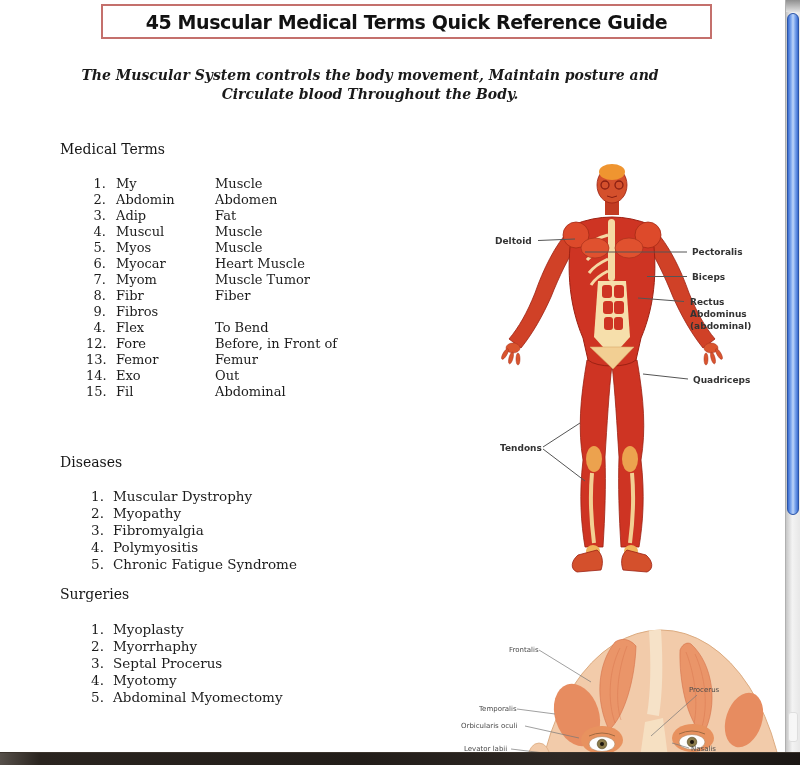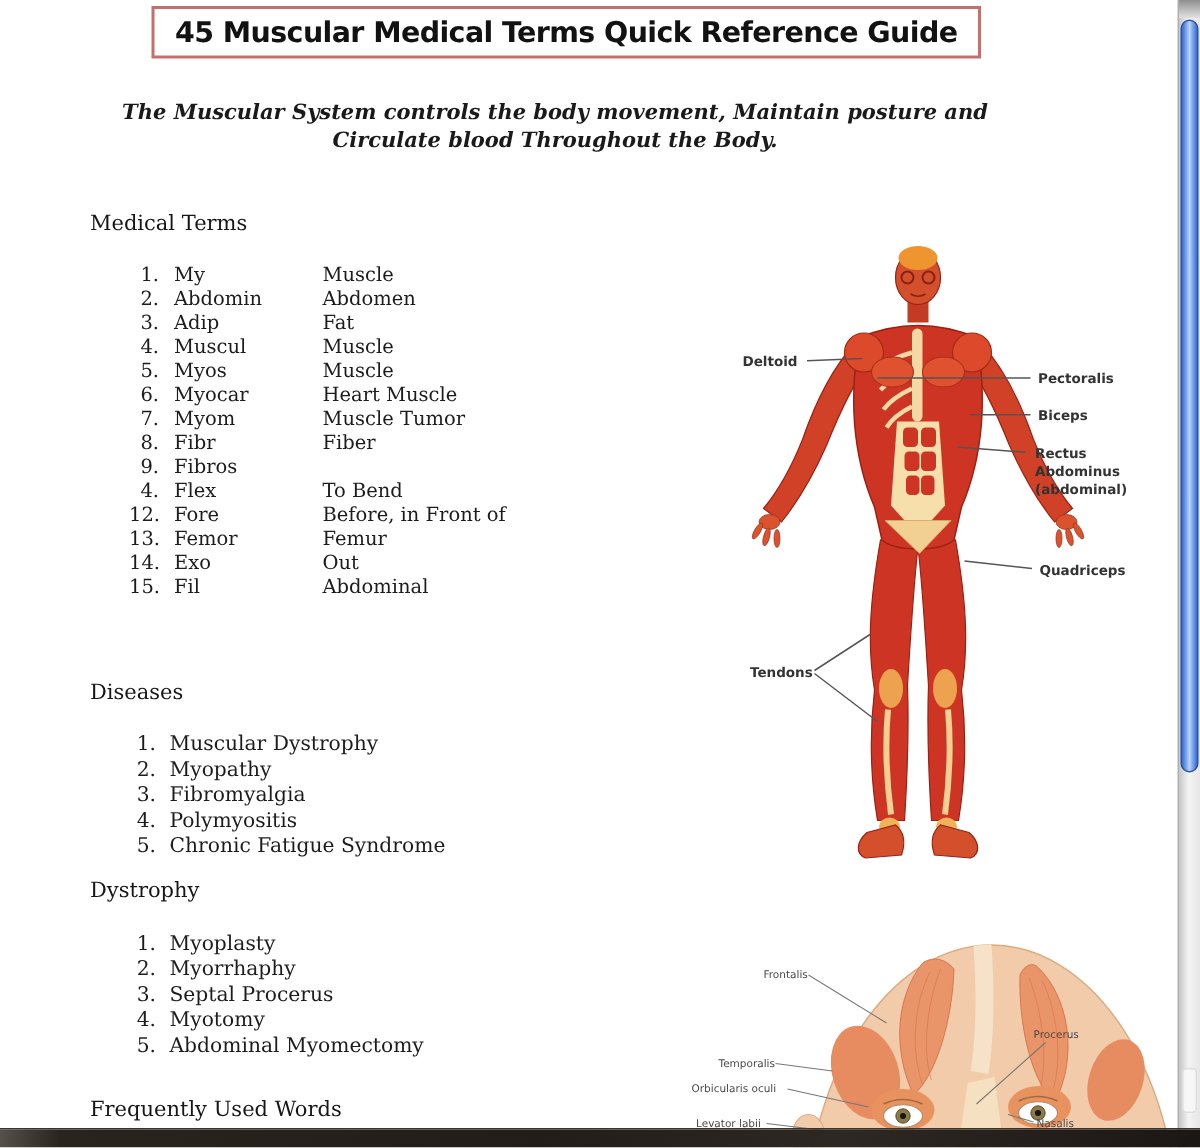--- a/index.html
+++ b/index.html
@@ -1,20 +1,20 @@
 <!DOCTYPE html>
 <html><head>
 <meta charset="utf-8">
 <style>
   * { margin:0; padding:0; box-sizing:border-box; }
   html,body { width:800px; height:765px; overflow:hidden; background:#ffffff;
     font-family:"DejaVu Serif", serif; color:#1c1c1c; }
   .screen { position:relative; width:800px; height:765px; background:#ffffff; }
 
-  .title-box { position:absolute; left:101px; top:4px; width:553px; height:35px;
+  .title-box { position:absolute; left:101px; top:4px; width:611px; height:35px;
     border:2px solid #c4706c; background:#ffffff;
     display:flex; align-items:center; justify-content:center; overflow:hidden; }
   .title-text { font-family:"DejaVu Sans", sans-serif; font-weight:bold;
     font-size:19px; letter-spacing:-0.4px; color:#121212; white-space:nowrap; }
 
   .subtitle { position:absolute; left:70px; top:66px; width:600px; text-align:center;
     font-weight:bold; font-style:italic; font-size:14px; line-height:19px; color:#1a1a1a; }
 
   .heading { position:absolute; left:60px; font-size:14px; 
     color:#161616; }
@@ -145,21 +145,21 @@
     <div class="srow">
         <span class="num">4.</span>
         <span>Polymyositis</span>
       </div>
     <div class="srow">
         <span class="num">5.</span>
         <span>Chronic Fatigue Syndrome</span>
       </div>
   </div>
 
-  <div class="heading" style="top:586px">Dystrophy</div>
+  <div class="heading" style="top:586px">Surgeries</div>
   <div class="list" style="top:621px">
     <div class="srow">
         <span class="num">1.</span>
         <span>Myoplasty</span>
       </div>
     <div class="srow">
         <span class="num">2.</span>
         <span>Myorrhaphy</span>
       </div>
     <div class="srow">
@@ -169,21 +169,20 @@
     <div class="srow">
         <span class="num">4.</span>
         <span>Myotomy</span>
       </div>
     <div class="srow">
         <span class="num">5.</span>
         <span>Abdominal Myomectomy</span>
       </div>
   </div>
 
-  <div class="heading" style="top:732px">Frequently Used Words</div>
 
   <div class="figure" style="left:475px; top:155px; width:310px; height:430px;">
     <svg viewBox="0 0 310 430" xmlns="http://www.w3.org/2000/svg">
       <g>
 
         <path d="M95,74 C80,90 68,115 60,138 C52,158 44,172 34,184 L46,193 C58,178 68,160 76,142 C84,122 94,100 104,88 Z" fill="#d04127" stroke="#9c2113" stroke-width="0.8"></path>
         <path d="M179,74 C194,90 206,115 214,138 C222,158 230,172 240,184 L228,193 C216,178 206,160 198,142 C190,122 180,100 170,88 Z" fill="#d04127" stroke="#9c2113" stroke-width="0.8"></path>
         <g fill="#d9542e" stroke="#a8301b" stroke-width="0.5">
           <ellipse cx="38" cy="193" rx="7" ry="5"></ellipse>
           <ellipse cx="30" cy="199" rx="2" ry="6" transform="rotate(30 30 199)"></ellipse>

